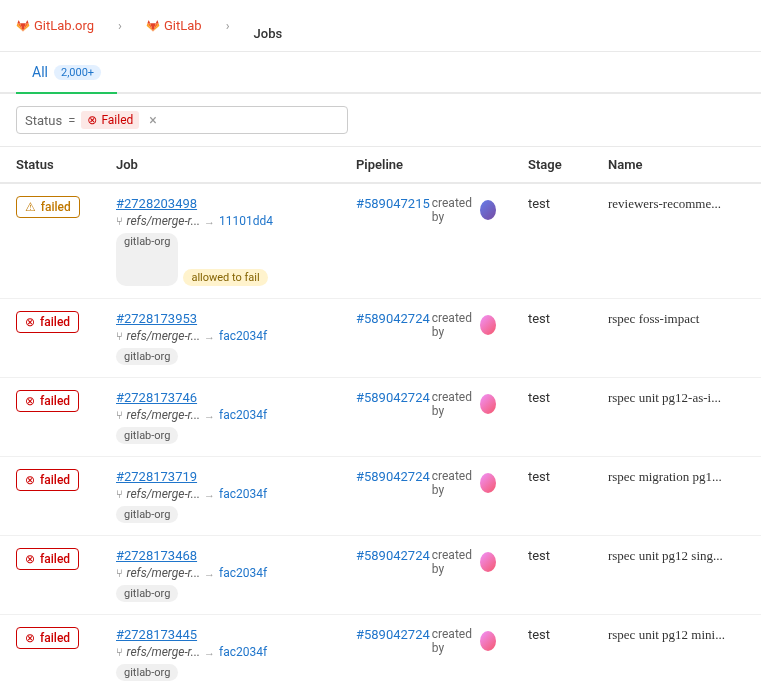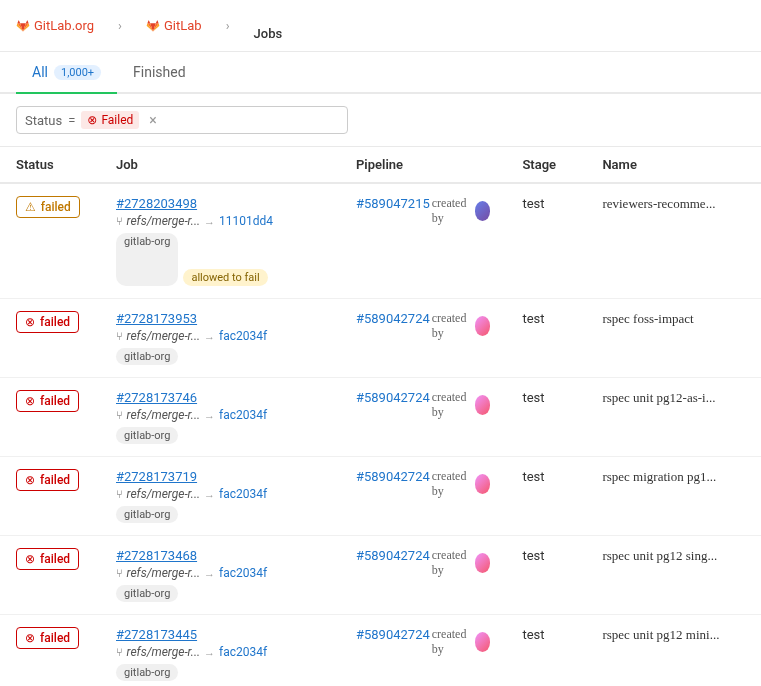--- a/index.html
+++ b/index.html
@@ -41,21 +41,21 @@
 
     .job-number { color: #1f75cb; font-size: 13px; }
     .job-ref { display: flex; align-items: center; gap: 4px; color: #555; font-size: 12px; margin-top: 3px; }
     .job-ref-name { color: #555; font-style: italic; }
     .job-commit-link { color: #1f75cb; text-decoration: none; }
     .job-tags { display: flex; gap: 5px; margin-top: 5px; flex-wrap: wrap; }
     .job-tag { background: #f0f0f0; border-radius: 10px; padding: 2px 8px; font-size: 11px; color: #555; }
     .job-tag-warn { background: #fff3cd; color: #856404; border-radius: 10px; padding: 2px 8px; font-size: 11px; margin-top: 36px; }
 
     .pipeline-link { color: #1f75cb; text-decoration: none; font-size: 13px; }
-    .pipeline-created { color: #666; font-size: 12px; font-family: Liberation Serif, serif; }
+    .pipeline-created { color: #666; font-size: 12px; }
 
     .branch-icon { font-size: 11px; color: #666; }
     .commit-arrow { font-size: 11px; color: #999; }
 
     .name-text { color: #333; font-size: 13px; white-space: nowrap; overflow: hidden; text-overflow: ellipsis; max-width: 140px; font-family: Liberation Serif, serif; }
 
     .avatar-img { width: 20px; height: 20px; border-radius: 50%; background: linear-gradient(135deg, #f093fb, #f5576c); display: inline-block; }
 
     .pipeline-row { display: flex; gap: 2px; }
     .pipeline-row-sub { display: flex; align-items: center; gap: 4px; }
@@ -89,24 +89,21 @@
       </svg>
     <span>GitLab</span>
   </a>
   <span class="breadcrumb-sep">›</span>
   <span class="breadcrumb-current">Jobs</span>
 </div>
 
 <div class="tabs">
   <div class="tab active">
     <span>All</span>
-    <span class="tab-badge">1,000+</span>
-  </div>
-  <div class="tab">
-    <span>Finished</span>
+    <span class="tab-badge">2,000+</span>
   </div>
 </div>
 
 <div class="filter-bar">
   <div class="filter-tag">
     <span class="filter-label">Status</span>
     <span class="filter-eq">=</span>
     <span class="filter-value-badge">
       <span style="font-size:12px;">⊗</span>
       <span>Failed</span>

